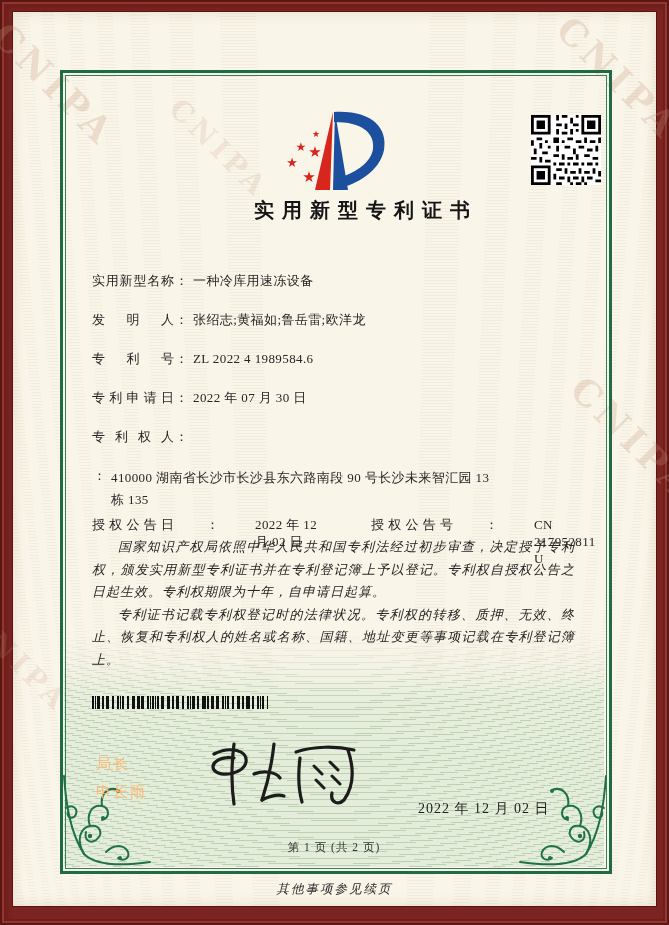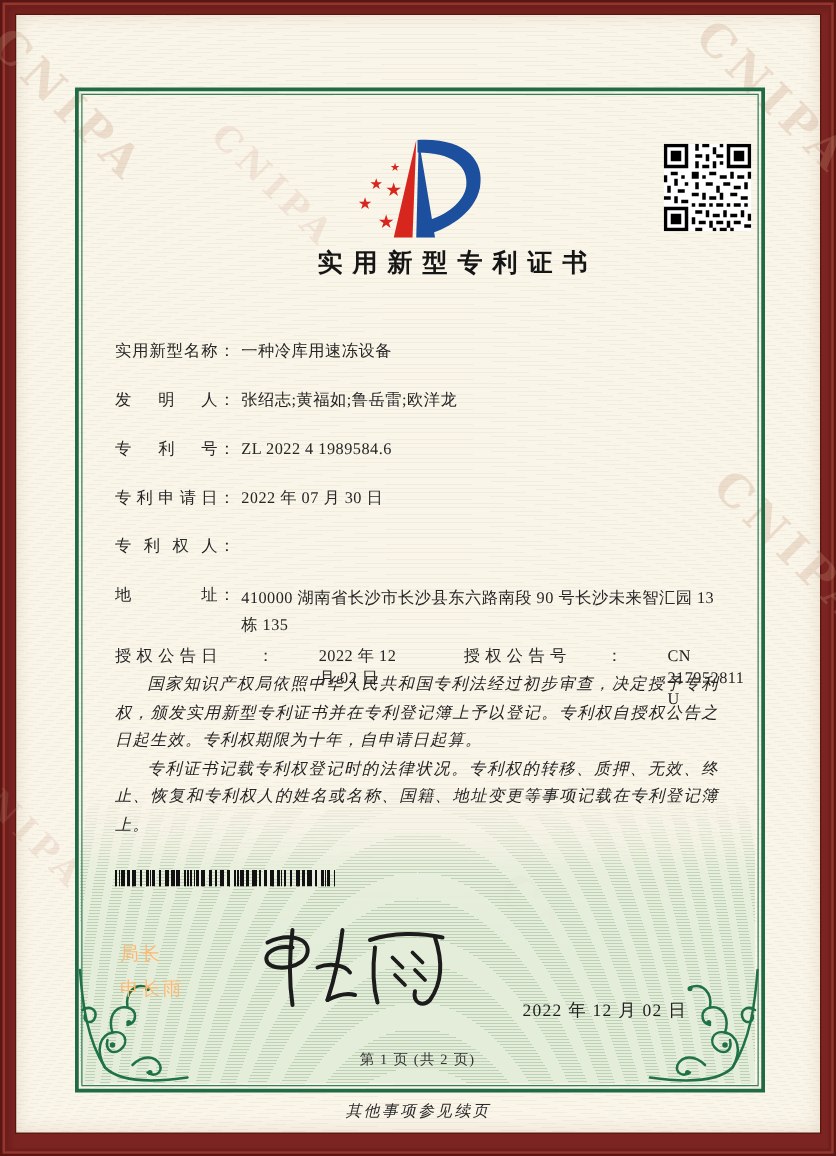--- a/index.html
+++ b/index.html
@@ -165,21 +165,20 @@
       <div class="frow">
         <span class="flabel">专利申请日</span>
         <span class="colon">：</span>
         <span class="fvalue">2022 年 07 月 30 日</span>
       </div>
       <div class="frow">
         <span class="flabel">专利权人</span>
         <span class="colon">：</span>
       </div>
       <div class="frow addr">
-        <span class="flabel">地址</span>
         <span class="colon">：</span>
         <span class="fvalue">410000 湖南省长沙市长沙县东六路南段 90 号长沙未来智汇园 13 栋 135</span>
       </div>
       <div class="frow">
         <span class="fpair">
           <span class="flabel">授权公告日</span>
           <span class="colon">：</span>
           <span class="fvalue">2022 年 12 月 02 日</span>
         </span>
         <span class="fpair">

